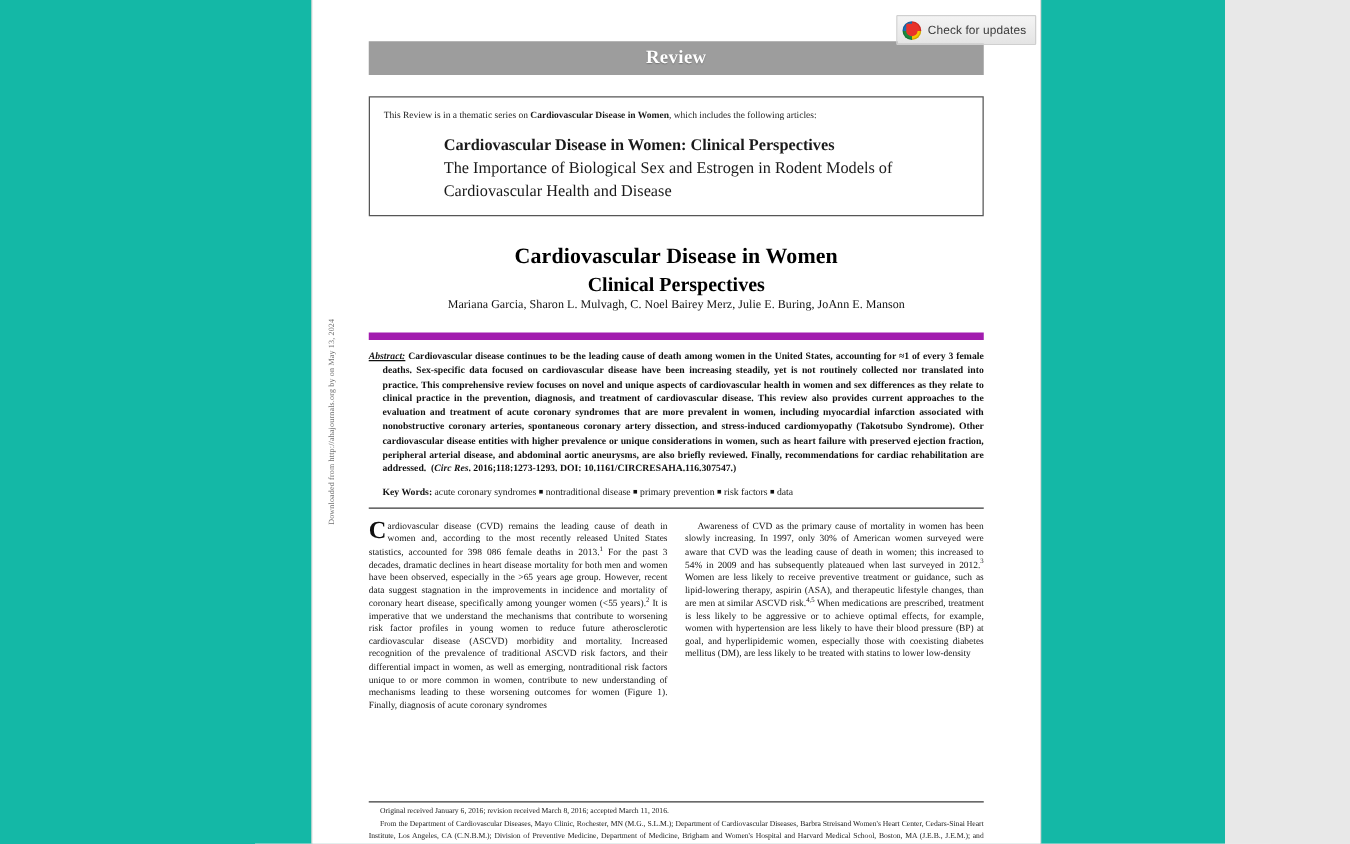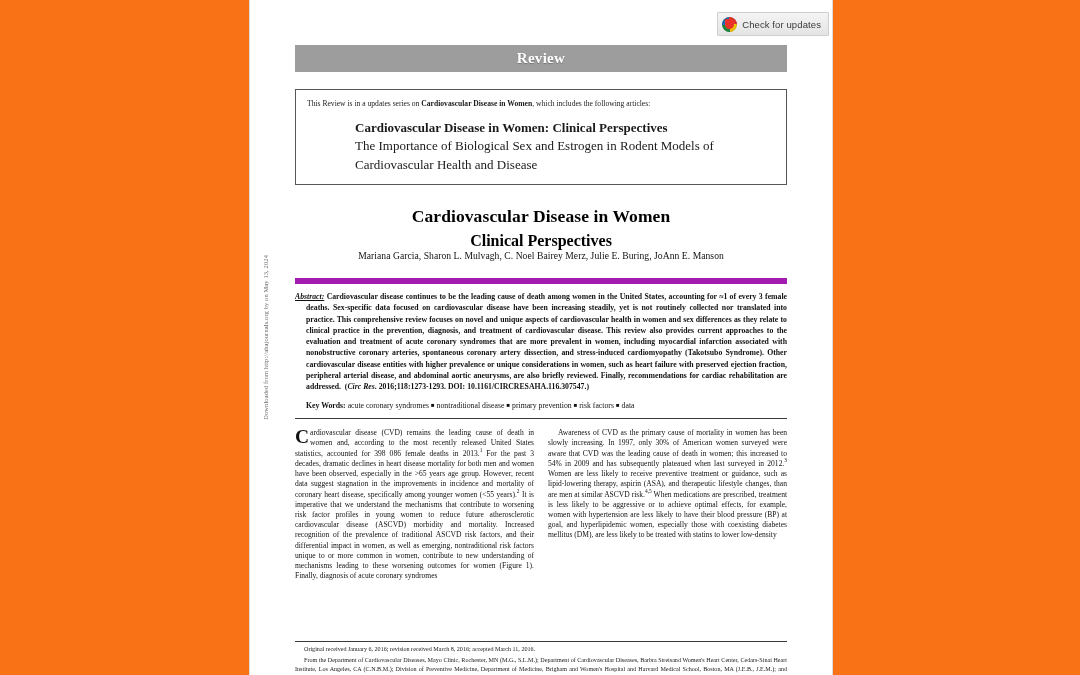--- a/index.html
+++ b/index.html
@@ -6,23 +6,23 @@
     margin: 0;
     padding: 0;
     width: 1080px;
     height: 675px;
     overflow: hidden;
     background: #e8e8e8;
     font-family: "Liberation Serif", serif;
   }
   #viewer {
     position: relative;
-    width: 1080px;
+    width: 980px;
     height: 675px;
-    background: #f97316;
+    background: #14b8a6;
   }
   #page {
     position: absolute;
     left: 250px;
     top: 0;
     width: 582px;
     height: 675px;
     background: #ffffff;
     box-shadow: 0 0 0 1px #dcdcdc;
     overflow: hidden;
@@ -90,21 +90,21 @@
     font-size: 6.4px;
     color: #6e6e6e;
     letter-spacing: .15px;
     white-space: nowrap;
   }
 
   
   .content {
     position: absolute;
     left: 45px;
-    top: 12px;
+    top: 0;
     width: 492px;
   }
 
   
   #review-banner {
     margin-top: 33px;
     height: 27px;
     background: #9d9d9d;
     display: flex;
     align-items: center;
@@ -254,21 +254,21 @@
       <span>Downloaded from http://ahajournals.org by on May 13, 2024</span>
     </div>
 
     <div class="content">
 
       <div id="review-banner">
         <span class="banner-text">Review</span>
       </div>
 
       <div id="series-box">
-        <div class="series-lead"><span>This Review is in a updates series on </span><b>Cardiovascular Disease in Women</b><span>, which includes the following articles:</span></div>
+        <div class="series-lead"><span>This Review is in a thematic series on </span><b>Cardiovascular Disease in Women</b><span>, which includes the following articles:</span></div>
         <div class="series-list">
           <div class="series-item-0">Cardiovascular Disease in Women: Clinical Perspectives</div>
           <div class="series-item-1">The Importance of Biological Sex and Estrogen in Rodent Models of Cardiovascular Health and Disease</div>
         </div>
       </div>
 
       <div id="title-block">
         <div id="article-title">Cardiovascular Disease in Women</div>
         <div id="article-subtitle">Clinical Perspectives</div>
         <div id="authors">Mariana Garcia, Sharon L. Mulvagh, C. Noel Bairey Merz, Julie E. Buring, JoAnn E. Manson</div>

